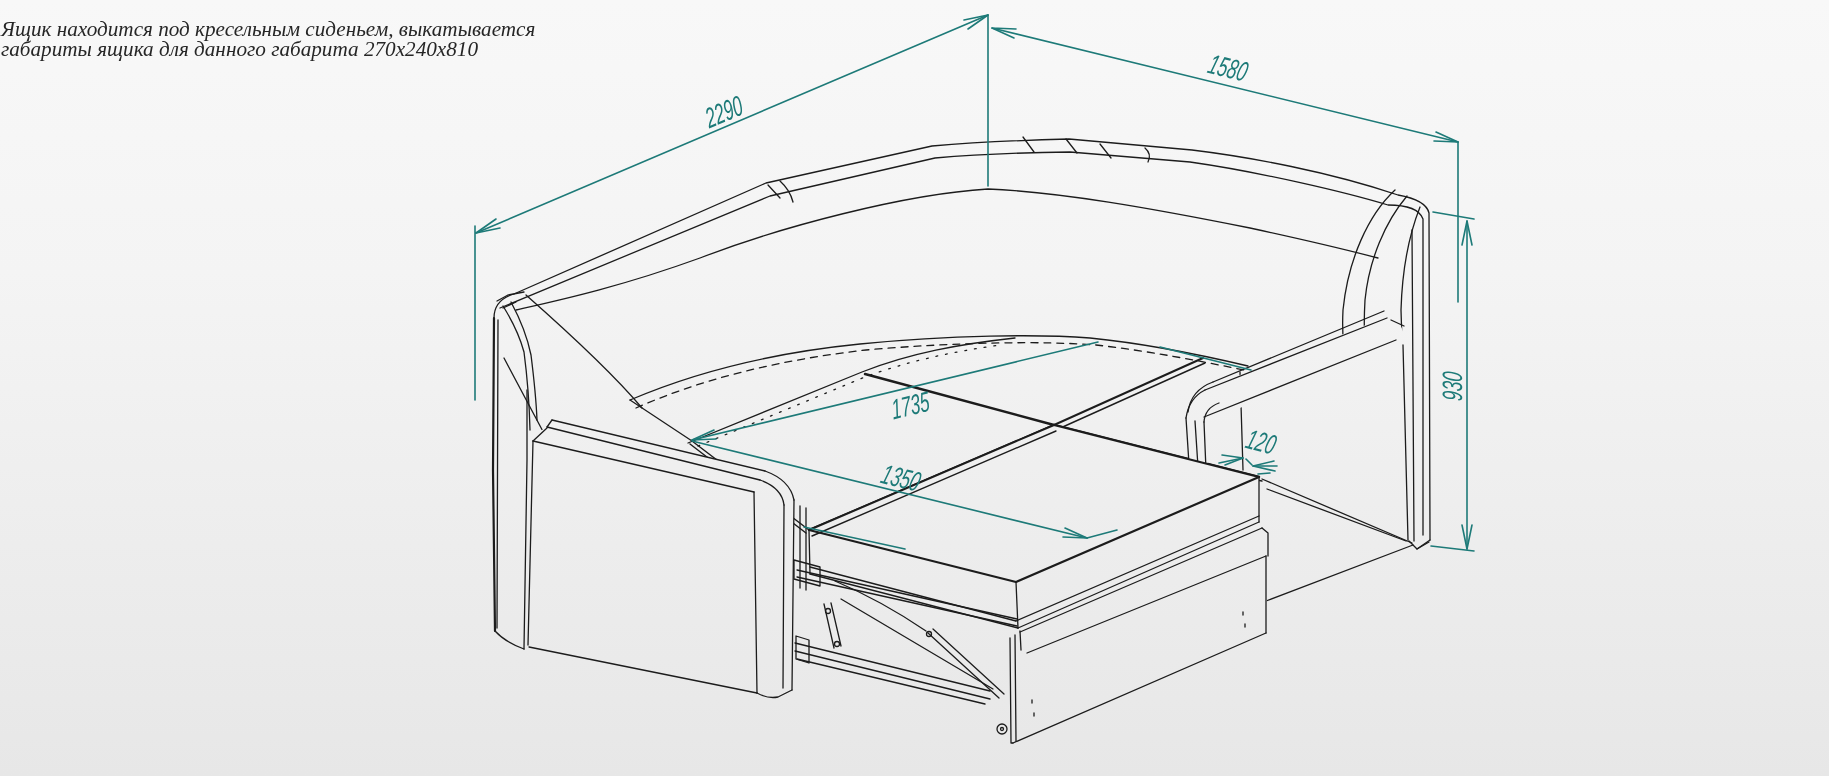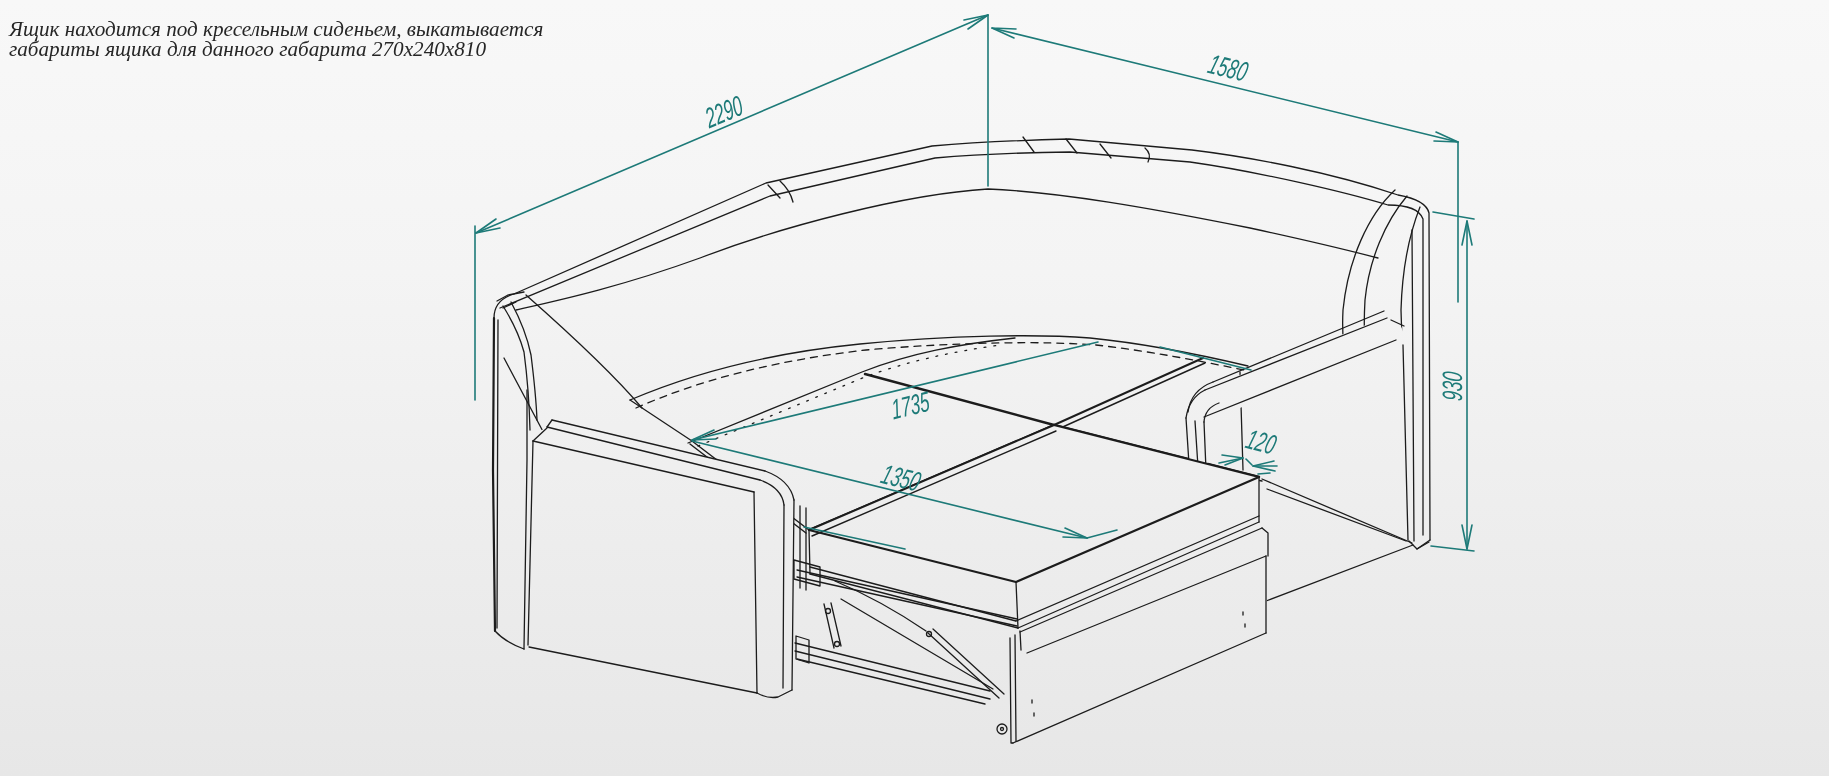--- a/index.html
+++ b/index.html
@@ -1,19 +1,19 @@
 <!DOCTYPE html>
 <html><head>
 <meta charset="utf-8">
 <style>
   html,body{margin:0;padding:0;}
   body{width:1829px;height:776px;overflow:hidden;
        background:linear-gradient(180deg,#f8f8f8 0%,#f4f4f4 35%,#ededed 70%,#e7e7e7 100%);
        font-family:"Liberation Sans",sans-serif;}
-  .note{position:absolute;left:9px;top:19px;
+  .note{position:absolute;left:1px;top:19px;
         font-family:"Liberation Serif",serif;font-style:italic;
         font-size:21.2px;line-height:20px;color:#262626;}
   svg{position:absolute;left:0;top:0;}
   text.dim{font-family:"Liberation Sans",sans-serif;font-style:italic;
            font-size:28px;fill:#1d7a78;}
 </style>
 </head>
 <body>
 <div class="note">Ящик находится под кресельным сиденьем, выкатывается<br>габариты ящика для данного габарита 270х240х810</div>
 <svg width="1829" height="776" viewBox="0 0 1829 776">

